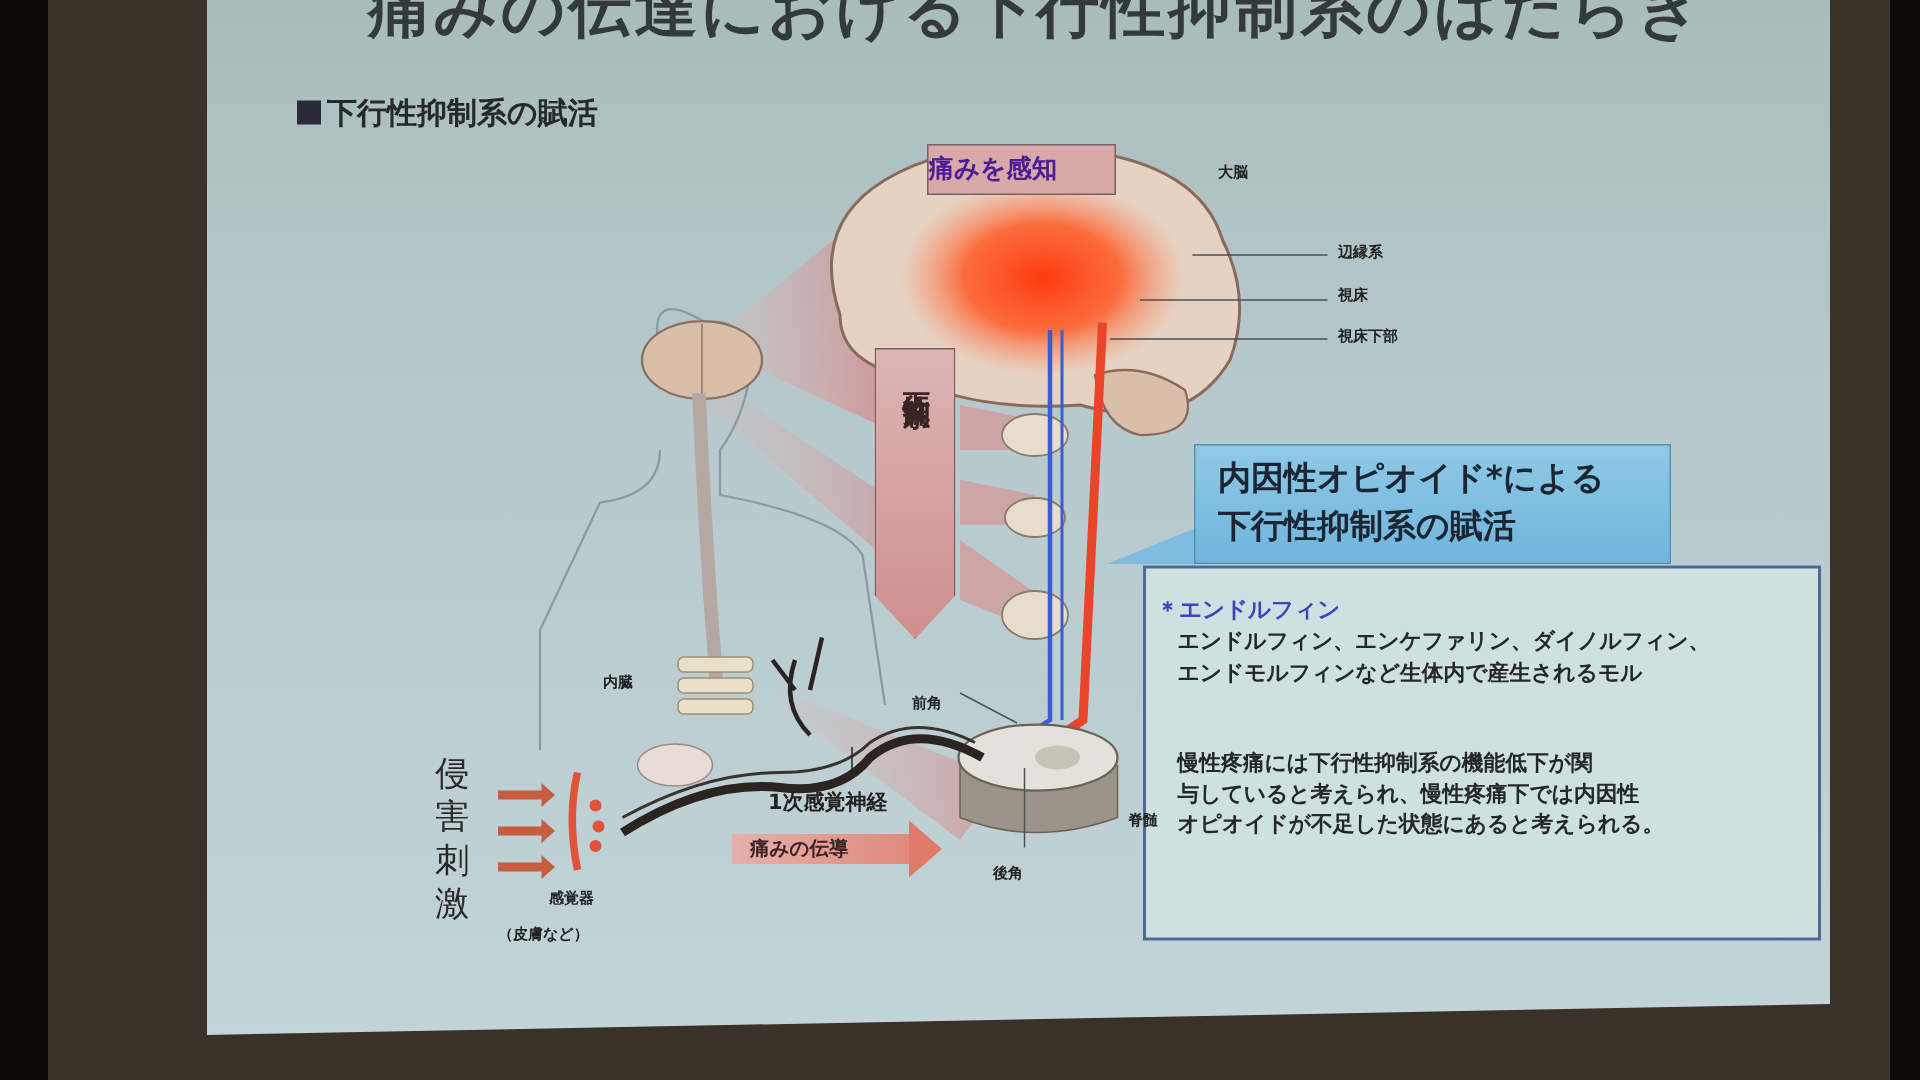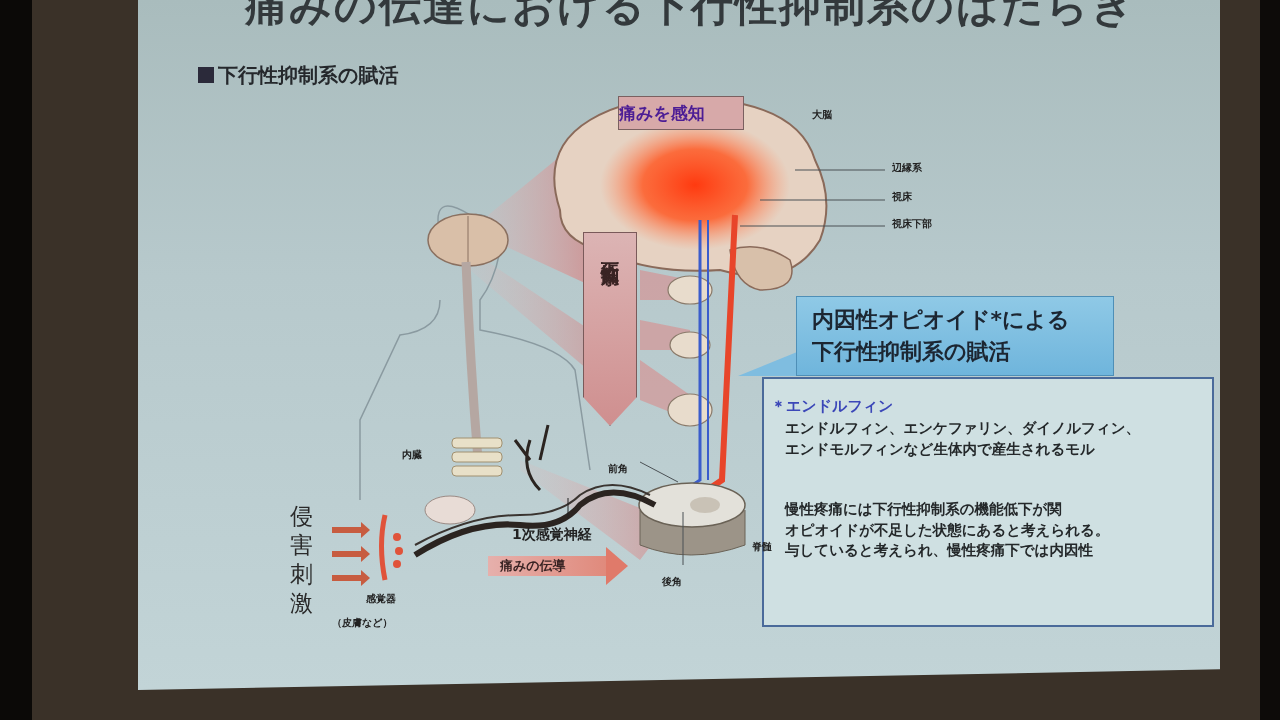--- a/index.html
+++ b/index.html
@@ -131,22 +131,22 @@
 </div>
 
 <div class="infobox"></div>
 <div class="info-head">＊エンドルフィン</div>
 <div class="info-p" style="top:418px;">
   <div>エンドルフィン、エンケファリン、ダイノルフィン、</div>
   <div>エンドモルフィンなど生体内で産生されるモル</div>
 </div>
 <div class="info-p" style="top:499px;">
   <div>慢性疼痛には下行性抑制系の機能低下が関</div>
+  <div>与していると考えられ、慢性疼痛下では内因性</div>
   <div>オピオイドが不足した状態にあると考えられる。</div>
-  <div>与していると考えられ、慢性疼痛下では内因性</div>
 </div>
 
 <div class="lbl" style="left:608px;top:438px;margin-top:24px;">前角</div>
 <div class="lbl" style="left:662px;top:575px;">後角</div>
 <div class="lbl" style="left:752px;top:540px;">脊髄</div>
 <div class="lbl" style="left:402px;top:448px;">内臓</div>
 <div class="lbl" style="left:512px;top:526px;font-size:14px;">1次感覚神経</div>
 
 <div class="pain-trans"></div>
 <div class="pain-trans-text">痛みの伝導</div>

